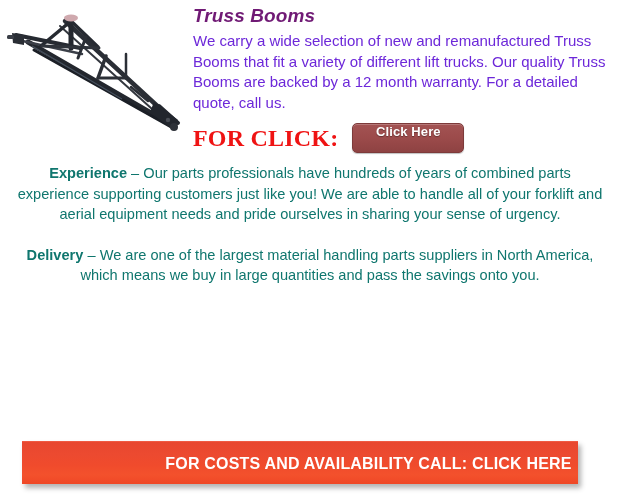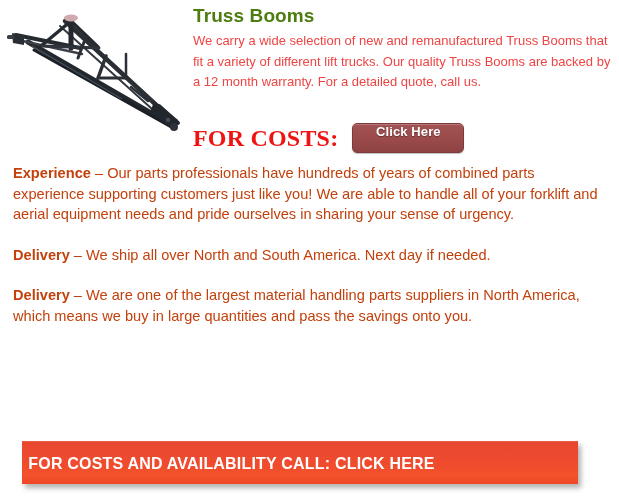--- a/index.html
+++ b/index.html
@@ -36,31 +36,32 @@
   #product-image svg { display: block; }
 
   #product-title {
     position: absolute;
     left: 193px;
     top: 5px;
     font-size: 19px;
     font-weight: bold;
     letter-spacing: 0.1px;
     line-height: 22px;
-    color: #4d7c0f;
+    color: #701a75;
+    font-style: italic;
   }
 
   #product-desc {
     position: absolute;
     left: 193px;
     top: 31px;
     width: 420px;
-    font-size: 13px;
+    font-size: 15px;
     line-height: 20.5px;
-    color: #ef4444;
+    color: #6d28d9;
   }
 
   #price-row {
     position: absolute;
     left: 193px;
     top: 120px;
     height: 36px;
     display: flex;
     align-items: center;
   }
@@ -100,23 +101,23 @@
   
   #features {
     position: absolute;
     left: 13px;
     top: 163px;
     width: 594px;
   }
   .feature-para {
     font-size: 14.6px;
     line-height: 20.6px;
-    color: #c2410c;
+    color: #0f766e;
     margin: 0 0 20px 0;
-    text-align: left;
+    text-align: center;
   }
   .feature-para:last-child { margin-bottom: 0; }
   .feature-term {
     font-weight: bold;
   }
 
   
   #cta-banner {
     position: absolute;
     left: 22px;
@@ -126,21 +127,21 @@
     background: linear-gradient(180deg,
         #e8472f 0%,
         #ec4a30 30%,
         #f04b2c 55%,
         #f3512c 78%,
         #ef4726 100%);
     border-top: 1px solid #ef5a42;
     box-shadow: 3px 4px 5px rgba(0,0,0,0.30);
     display: flex;
     align-items: center;
-    justify-content: flex-start;
+    justify-content: flex-end;
     cursor: pointer;
   }
   #cta-banner-text {
     color: #ffffff;
     font-size: 16.5px;
     font-weight: bold;
     letter-spacing: 0.2px;
     white-space: nowrap;
     transform: scaleX(0.97);
   }
@@ -190,29 +191,28 @@
 
       <path d="M30 44 L120 97" stroke="#4b5664" stroke-width="1.4" fill="none" opacity="0.85"></path>
     </svg>
   </div>
 
   <div id="product-title">Truss Booms</div>
 
   <div id="product-desc">We carry a wide selection of new and remanufactured Truss Booms that fit a variety of different lift trucks.  Our quality Truss Booms are backed by a 12 month warranty. For a detailed quote, call us.</div>
 
   <div id="price-row">
-    <div id="for-prices-label">FOR COSTS:</div>
+    <div id="for-prices-label">FOR CLICK:</div>
     <div id="click-here-button">
       <span>Click Here</span>
     </div>
   </div>
 
 </div>
 
 <div id="features">
     <p class="feature-para"><span class="feature-term">Experience</span><span> – </span><span>Our parts professionals have hundreds of years of combined parts experience supporting customers just like you!  We are able to handle all of your forklift and aerial equipment needs and pride ourselves in sharing your sense of urgency.</span></p>
-    <p class="feature-para"><span class="feature-term">Delivery</span><span> – </span><span>We ship all over North and South America.  Next day if needed.</span></p>
     <p class="feature-para"><span class="feature-term">Delivery</span><span> – </span><span>We are one of the largest material handling parts suppliers in North America, which means we buy in large quantities and pass the savings onto you.</span></p>
   </div>
 
 <div id="cta-banner">
   <span id="cta-banner-text">FOR COSTS AND AVAILABILITY CALL: CLICK HERE</span>
 </div>
 
 </body></html>

